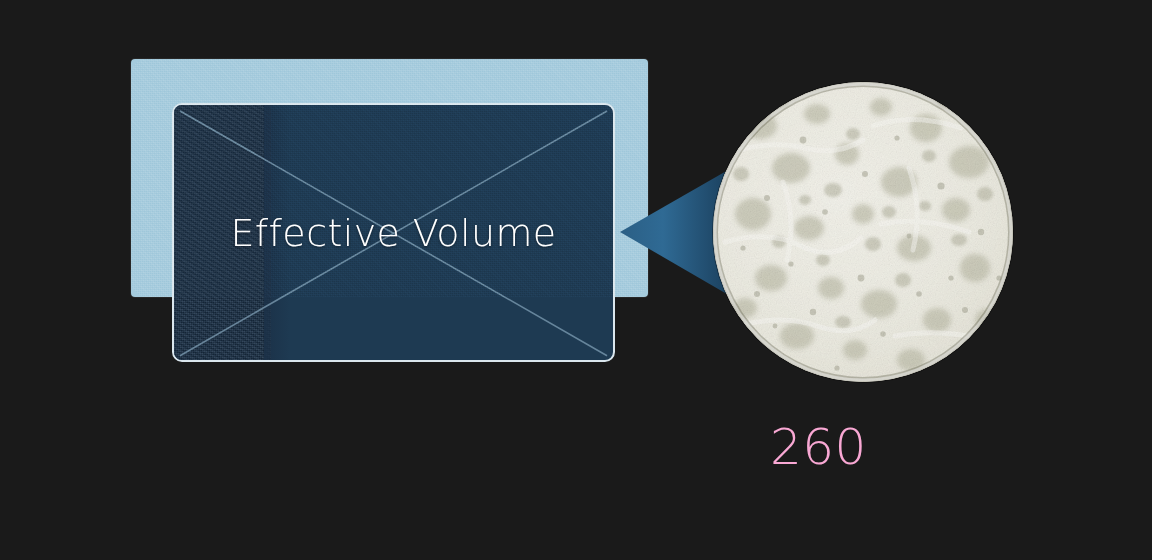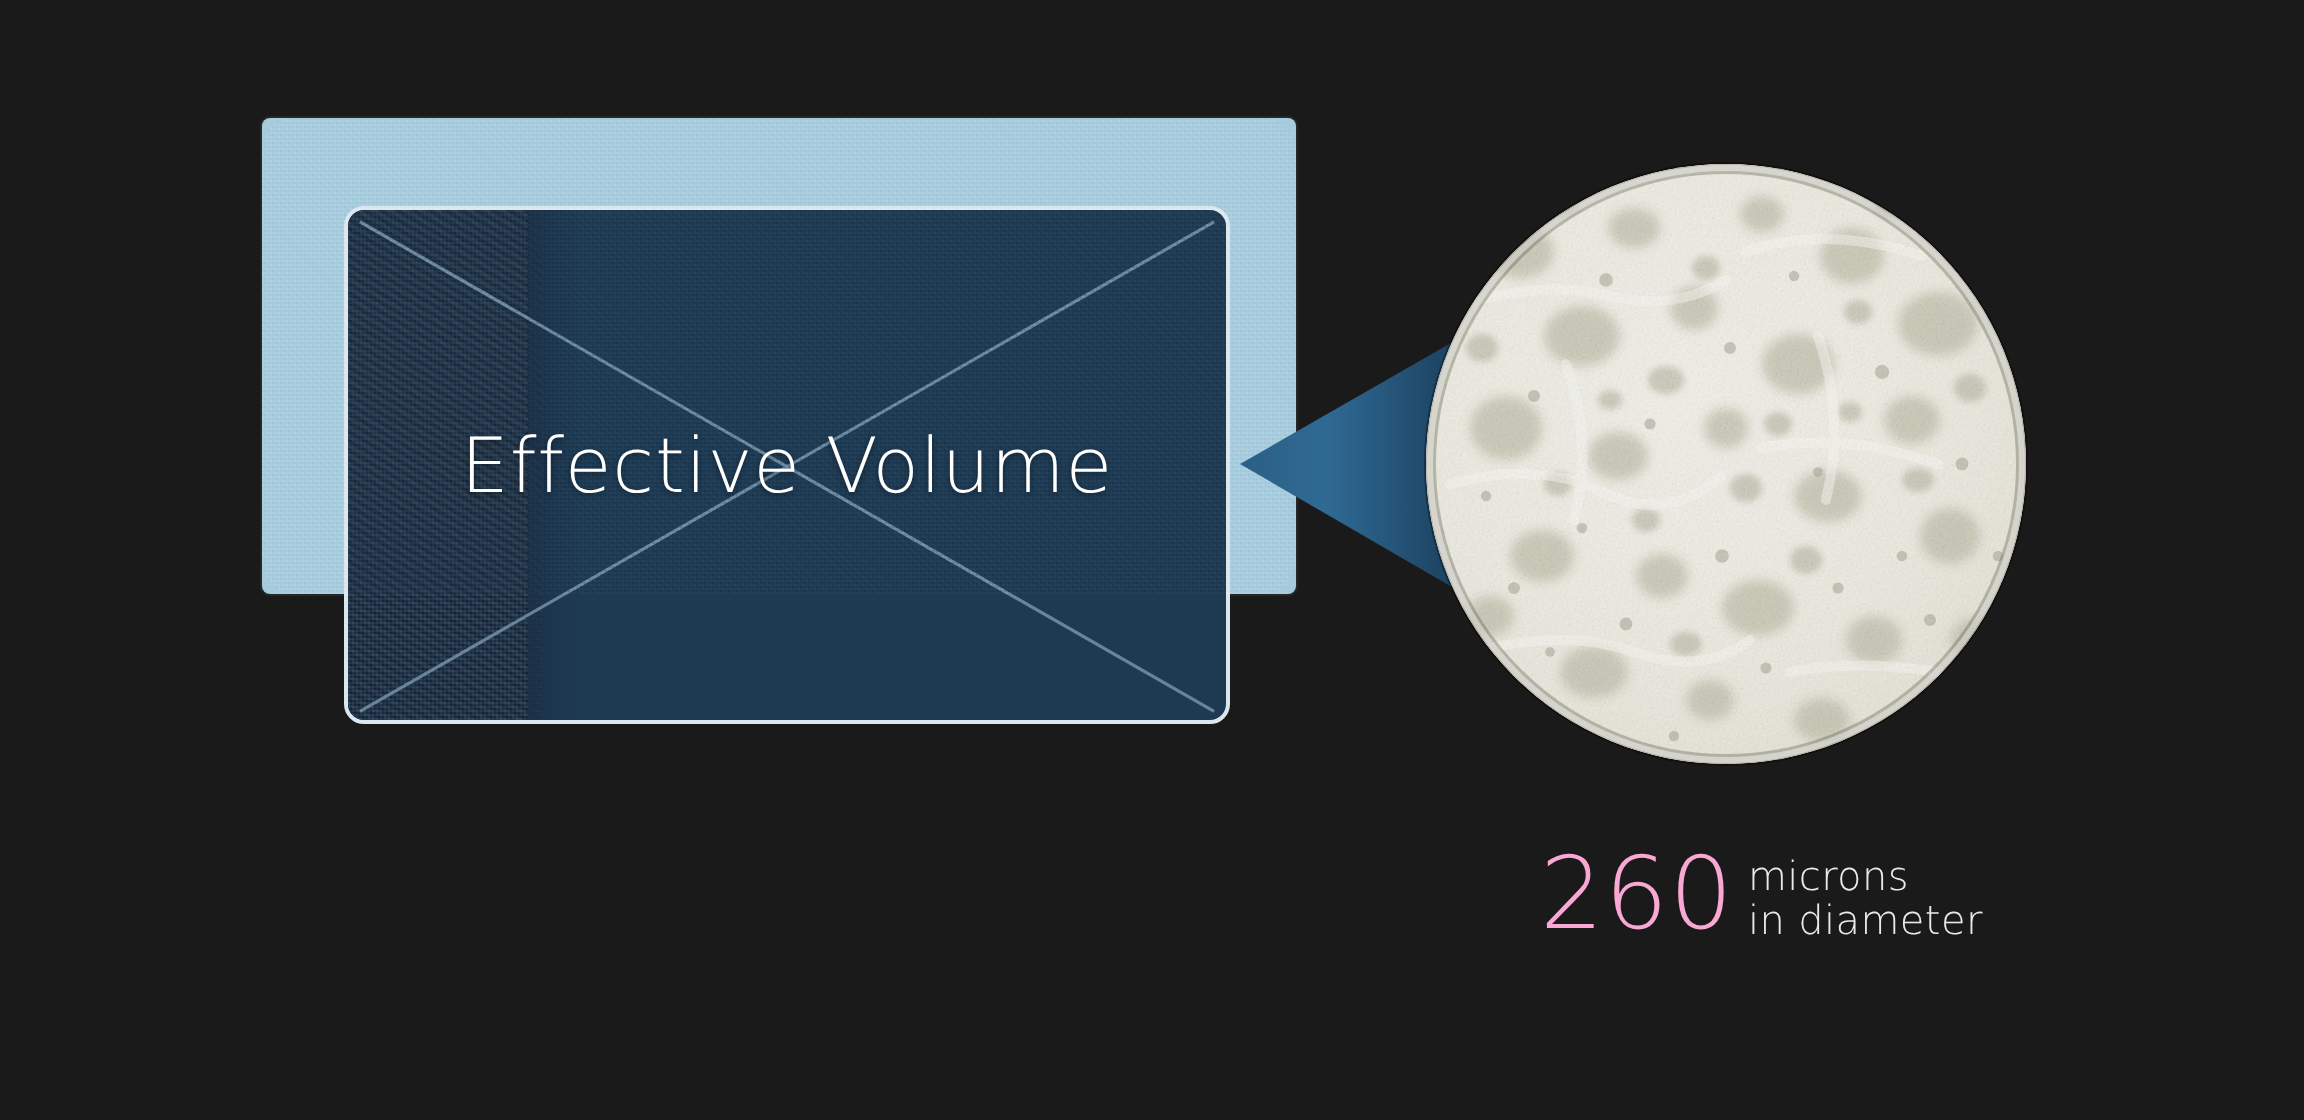--- a/index.html
+++ b/index.html
@@ -305,19 +305,15 @@
         <rect width="300" height="300" fill="#efeee5" filter="url(#grain)" opacity="0.45"></rect>
 
         <circle cx="150" cy="150" r="150" fill="none" stroke="rgba(90,90,70,.35)" stroke-width="10"></circle>
         <circle cx="150" cy="150" r="148" fill="none" stroke="rgba(255,255,255,.45)" stroke-width="3"></circle>
       </g>
     </svg>
   </div>
 
   <div class="caption">
     <div class="caption-number">260</div>
-    <div class="caption-unit">
-      <span>microns</span>
-      <span>in diameter</span>
-    </div>
   </div>
 
 </div>
 
 </body></html>

